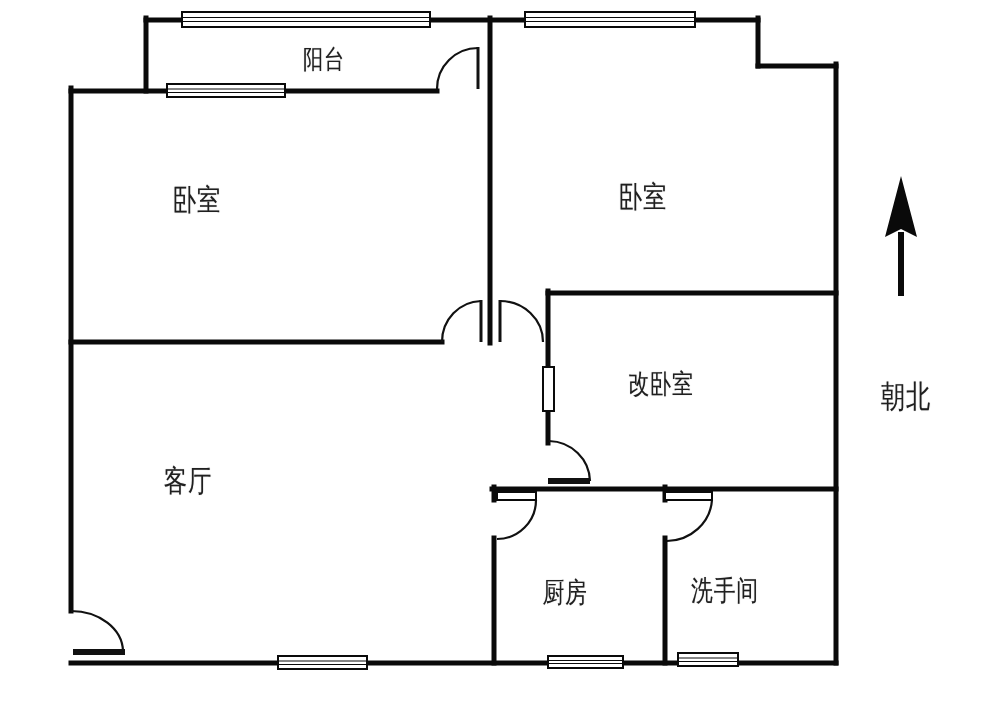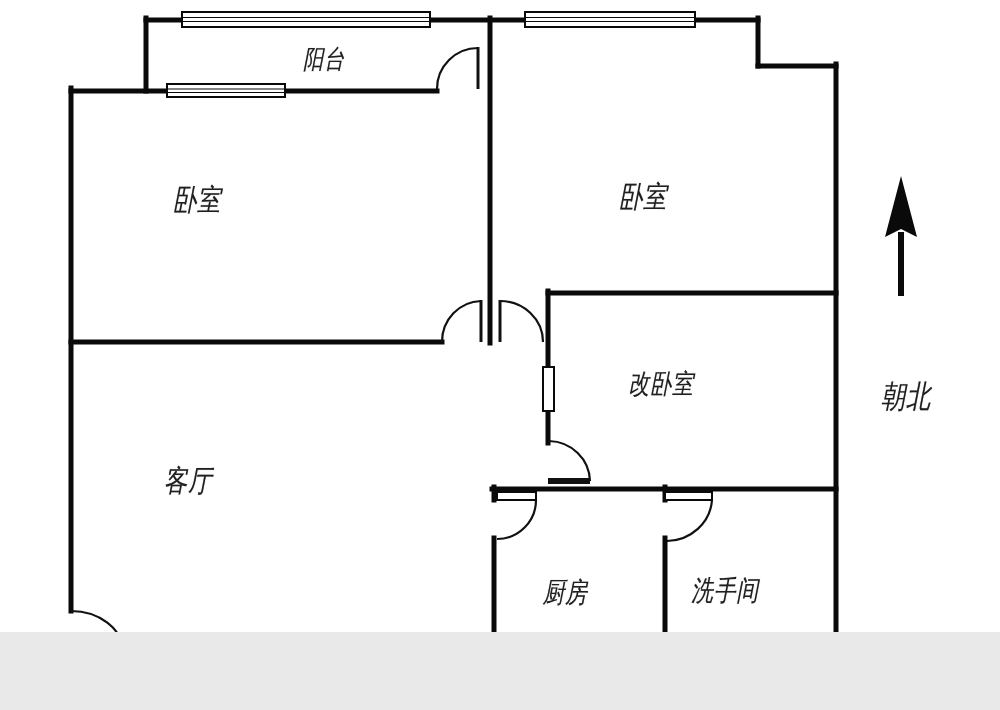--- a/index.html
+++ b/index.html
@@ -1,22 +1,21 @@
 <!DOCTYPE html>
 <html><head>
 <meta charset="utf-8">
 <style>
   html,body{margin:0;padding:0;background:#e9e9e9;}
   .canvas{
     position:relative;
-    width:1000px;height:632px;
+    width:1000px;height:710px;
     background:#ffffff;
     overflow:hidden;
     font-family:"Liberation Sans","DejaVu Sans",sans-serif;
-    font-style:italic;
   }
   .plan-svg{position:absolute;left:0;top:0;}
   .label{
     position:absolute;
     transform:translate(-50%,-50%) scaleX(0.78);
     font-size:30px;
     letter-spacing:1px;
     color:#1f1f1f;
     white-space:nowrap;
     text-shadow:0 0 1px rgba(40,40,40,.45);

